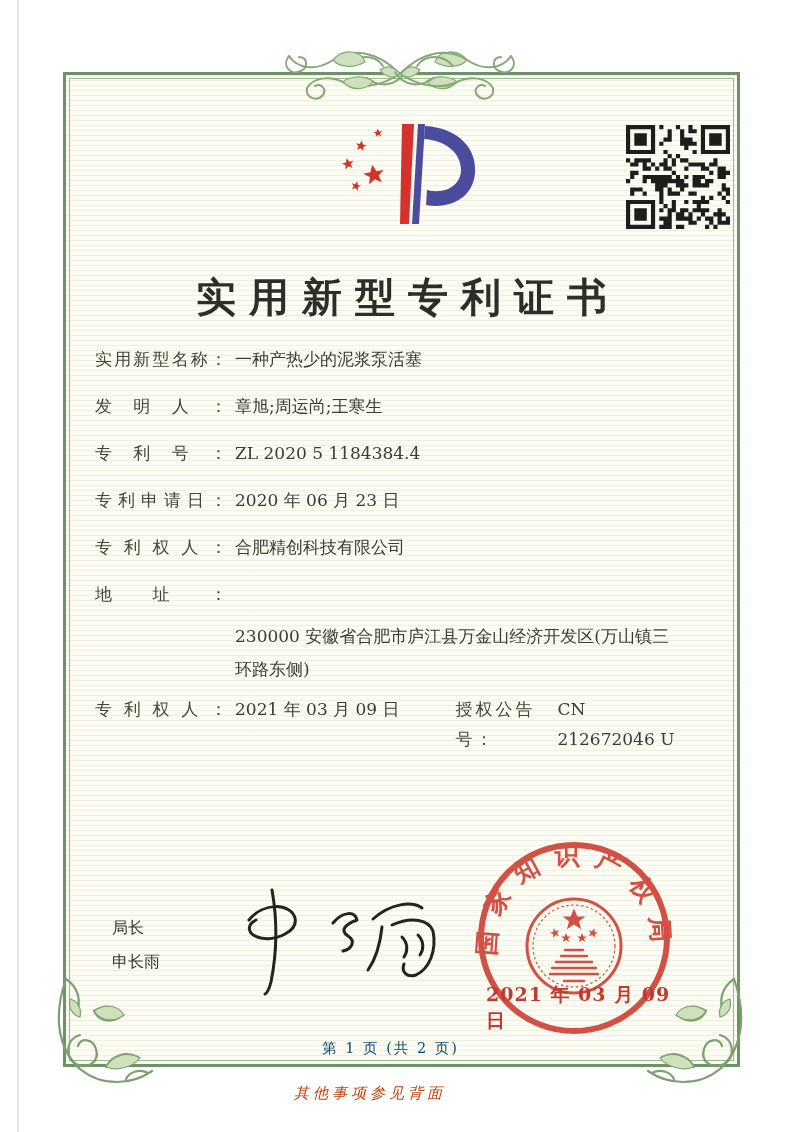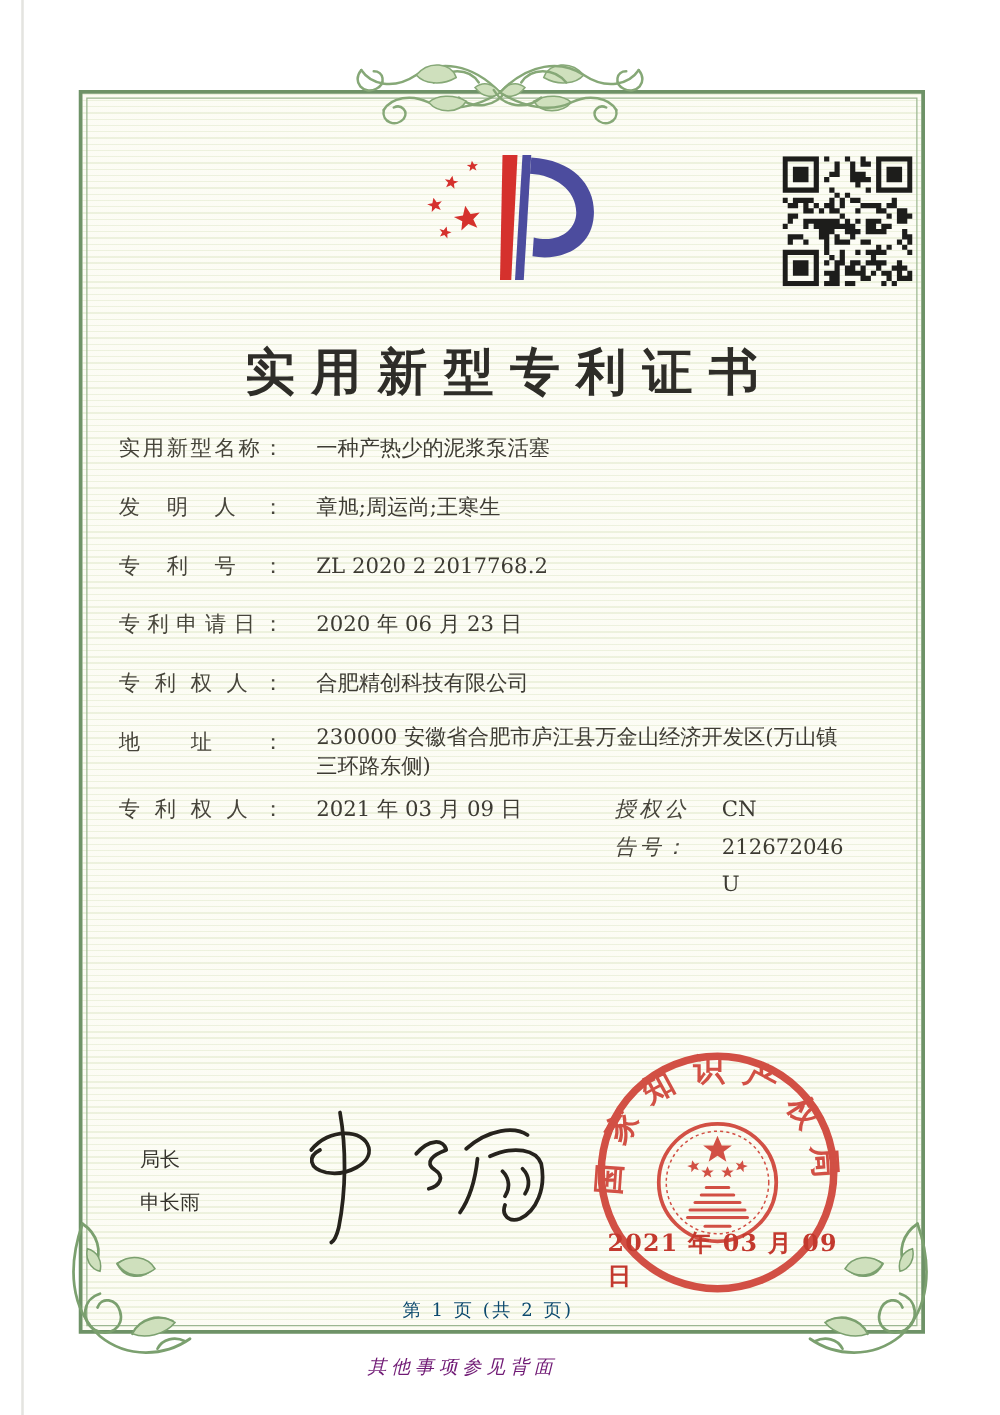--- a/index.html
+++ b/index.html
@@ -24,27 +24,27 @@
 
   .logo { position:absolute; left:328px; top:112px; width:150px; height:130px; }
   .qr   { position:absolute; left:626px; top:125px; width:104px; height:104px; }
 
   .title {
     position:absolute; left:63px; top:246px; width:677px; text-align:center;
     font-size:40px; font-weight:700; letter-spacing:13px; text-indent:13px; color:#2e2d28;margin-top:24px;
   }
 
   .fields { position:absolute; left:95px; top:344px; width:580px; font-size:17px; }
-  .field-row { display:flex; line-height:30px; margin-bottom:17px;gap:18px; }
+  .field-row { display:flex; line-height:30px; margin-bottom:17px; }
   .f-label { flex:none; width:132px; text-align:justify; text-align-last:justify; color:#46443a; }
   .f-value { flex:1; padding-left:8px; color:#3d3b33; }
   .field-row.address { margin-bottom:8px; }
-  .field-row.address .f-value { max-width:448px; line-height:23px; }
+  .field-row.address .f-value { max-width:448px; line-height:33px;margin-top:41px; }
   .grant-group { display:flex; margin-left:56px; }
-  .grant-label { letter-spacing:3px; color:#46443a;font-style:italic; }
+  .grant-label { letter-spacing:3px; color:#46443a; }
   .grant-value { padding-left:8px; color:#3d3b33; }
 
   .paras { position:absolute; left:96px; top:666px; width:614px; font-size:15.5px;
            line-height:25.5px; color:#5d5446; text-align:justify; font-style:italic; }
   .paras p { text-indent:2em; margin:0; }
 
   .officer-title, .officer-name {
     position:absolute; left:112px; font-size:16px; color:#36342d;
     font-family:"DejaVu Sans","Liberation Sans",sans-serif;
   }
@@ -53,21 +53,21 @@
 
   .signature { position:absolute; left:205px; top:878px; width:235px; height:120px; }
 
   .seal { position:absolute; left:474px; top:838px; width:200px; height:200px; opacity:0.93; }
   .seal-date { position:absolute; left:486px; top:982px; width:200px; font-size:19px;
                font-weight:600; letter-spacing:1px; color:#c3392e; }
 
   .page-number { position:absolute; left:63px; top:1039px; width:655px; text-align:center;
                  font-size:14.5px; letter-spacing:2px; color:#0c4a6e; }
   .back-note { position:absolute; left:63px; top:1084px; width:614px; text-align:center;
-               font-size:15px; letter-spacing:4px; color:#701a75; font-style:italic; }
+               font-size:15px; letter-spacing:4px; color:#c2410c; font-style:italic; }
 
   .orn-top { position:absolute; left:255px; top:30px; width:290px; height:82px; }
   .orn-bl  { position:absolute; left:40px;  top:975px; width:115px; height:115px; }
   .orn-br  { position:absolute; left:645px; top:975px; width:115px; height:115px; transform:scaleX(-1); }
 </style>
 </head>
 <body>
 
 <div class="page">
   <div class="scan-edge"></div>
@@ -159,21 +159,21 @@
     <div class="field-row">
       <span class="f-label">实用新型名称：</span>
       <span class="f-value">一种产热少的泥浆泵活塞</span>
     </div>
     <div class="field-row">
       <span class="f-label">发明人：</span>
       <span class="f-value">章旭;周运尚;王寒生</span>
     </div>
     <div class="field-row">
       <span class="f-label">专利号：</span>
-      <span class="f-value">ZL 2020 2 2017768.2</span>
+      <span class="f-value">ZL 2020 5 1184384.4</span>
     </div>
     <div class="field-row">
       <span class="f-label">专利申请日：</span>
       <span class="f-value">2020 年 06 月 23 日</span>
     </div>
     <div class="field-row">
       <span class="f-label">专利权人：</span>
       <span class="f-value">合肥精创科技有限公司</span>
     </div>
     <div class="field-row address">

